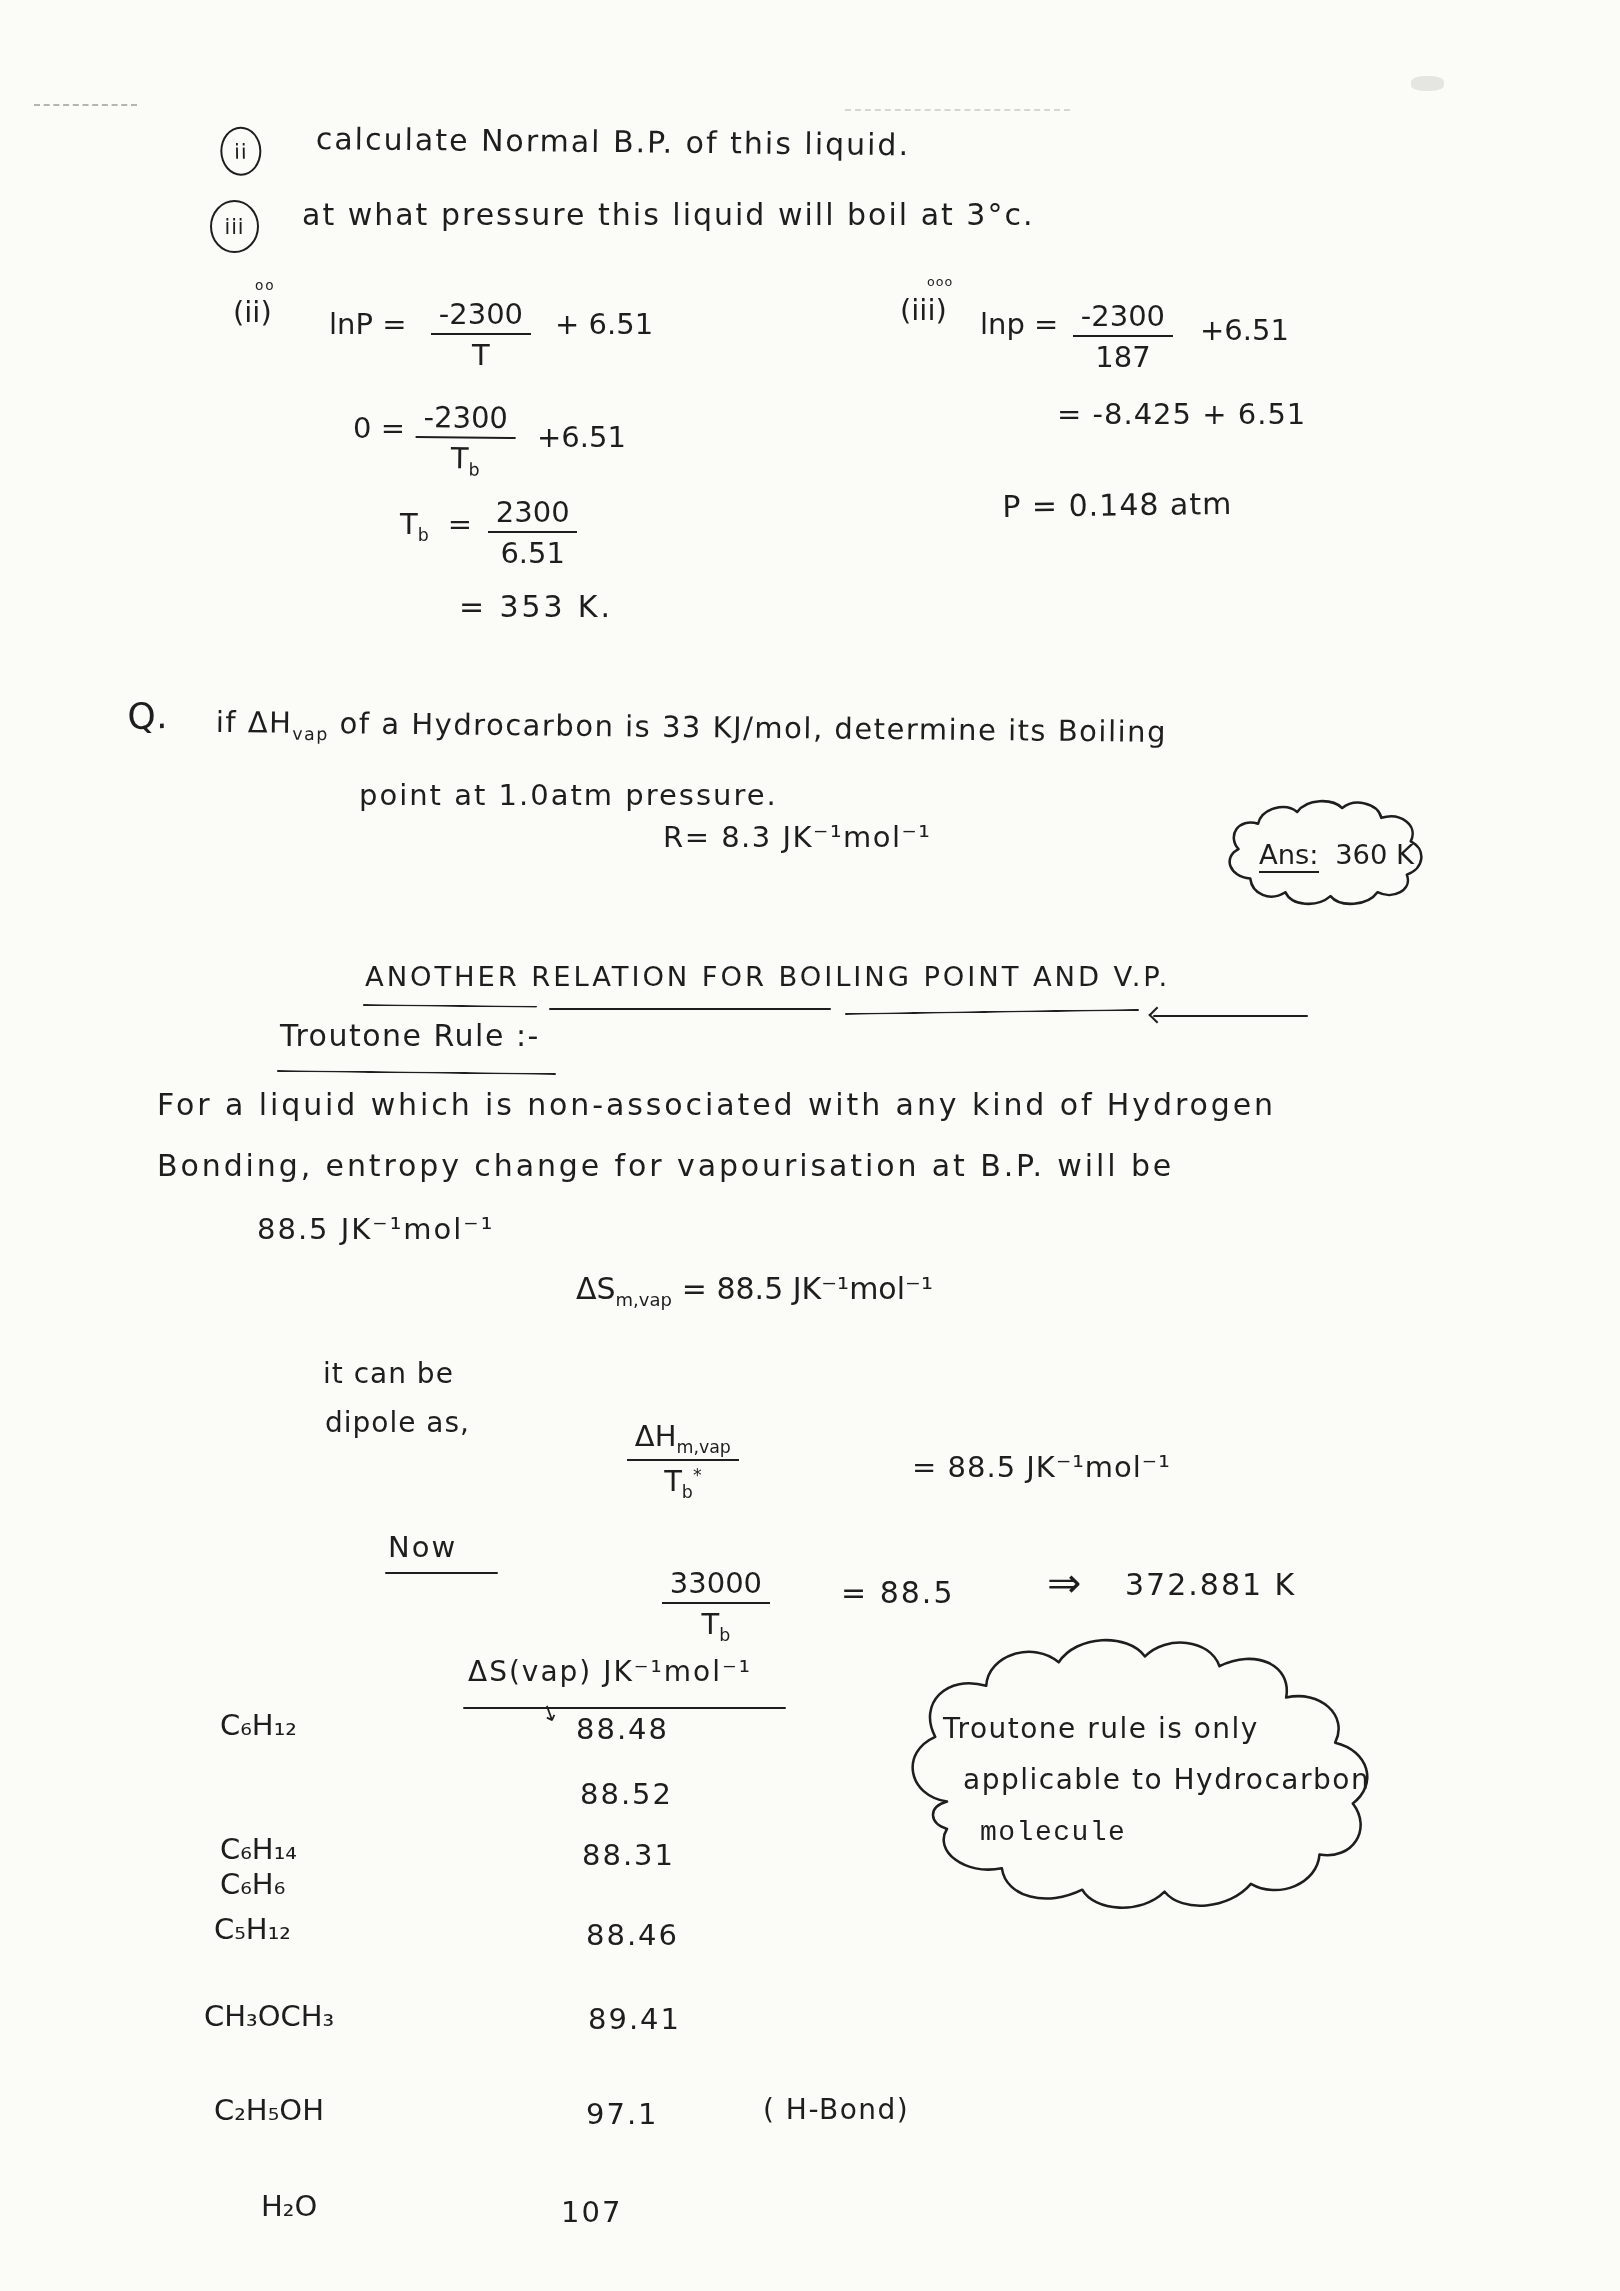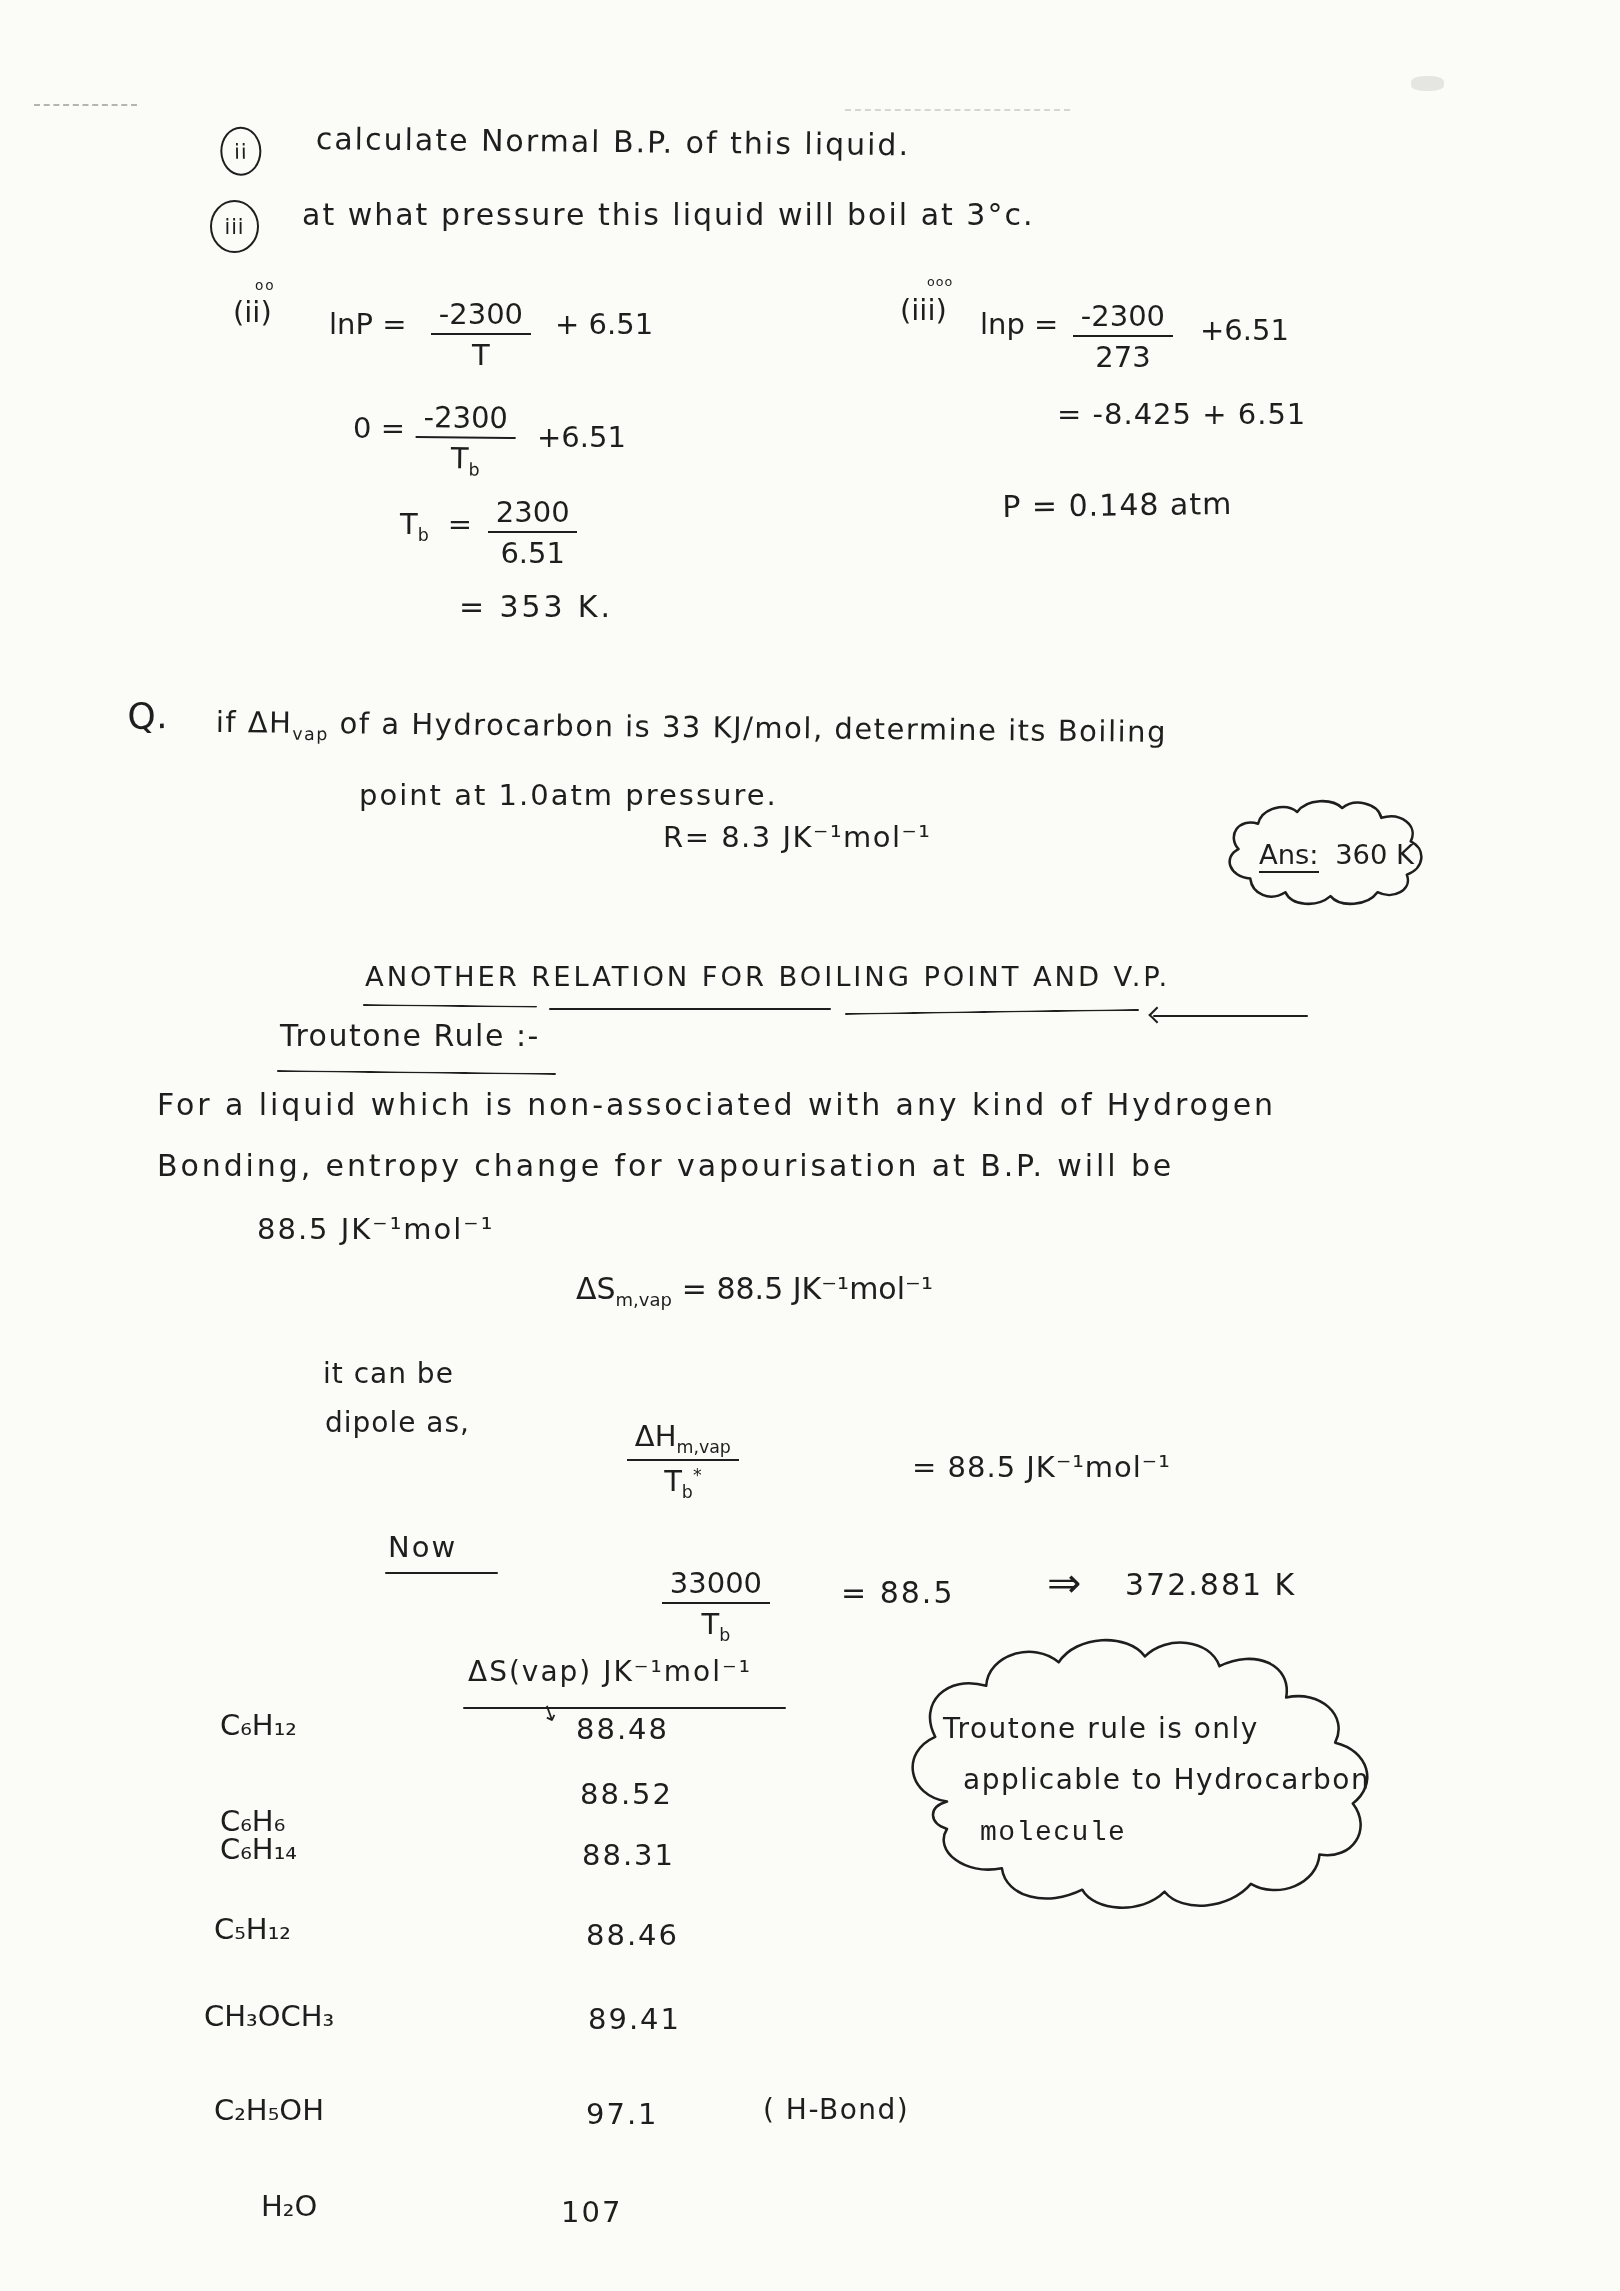--- a/index.html
+++ b/index.html
@@ -79,21 +79,21 @@
     <span class="num">2300</span>
     <span class="den">6.51</span>
   </div>
   <div class="hw" style="left:459px;top:590px;font-size:30px;letter-spacing:2.9px;">= 353 K.</div>
 
   <div class="hw" style="left:927px;top:275px;font-size:12.7px;letter-spacing:1px;">ooo</div>
   <div class="hw" style="left:900px;top:294px;font-size:29px;">(iii)</div>
   <div class="hw" style="left:980px;top:308px;font-size:29px;">lnp =</div>
   <div class="frac" style="left:1073px;top:299px;font-size:29px;">
     <span class="num">-2300</span>
-    <span class="den">273</span>
+    <span class="den">187</span>
   </div>
   <div class="hw" style="left:1200px;top:314px;font-size:29px;">+6.51</div>
   <div class="hw" style="left:1057px;top:398px;font-size:29px;letter-spacing:1px;">= -8.425 + 6.51</div>
   <div class="hw tiltm1" style="left:1002px;top:490px;font-size:30px;letter-spacing:1px;">P = 0.148 atm</div>
 
   <div class="hw tiltm2" style="left:127px;top:696px;font-size:36px;">Q.</div>
   <div class="hw tilt1" style="left:216px;top:706px;font-size:29px;letter-spacing:1.5px;">
     <span>if ΔH</span><sub>vap</sub><span> of a Hydrocarbon is 33 KJ/mol, determine its Boiling</span>
   </div>
   <div class="hw" style="left:359px;top:779px;font-size:29px;letter-spacing:2px;">point at 1.0atm pressure.</div>
@@ -145,21 +145,21 @@
   <div class="hw" style="left:1047px;top:1560px;font-size:41px;">⇒</div>
   <div class="hw" style="left:1125px;top:1568px;font-size:30px;letter-spacing:2px;">372.881 K</div>
 
   <div class="hw" style="left:468px;top:1656px;font-size:28px;letter-spacing:2px;">ΔS(vap) JK⁻¹mol⁻¹</div>
   <div class="uline" style="left:463px;top:1707px;width:323px;"></div>
   <div class="hw" style="left:541px;top:1702px;font-size:21.6px;transform:rotate(-20deg);">↓</div>
 
   <div class="hw" style="left:220px;top:1709px;font-size:29px;">C₆H₁₂</div>
   <div class="hw" style="left:576px;top:1713px;font-size:29px;letter-spacing:2px;">88.48</div>
 
-  <div class="hw" style="left:220px;top:1805px;font-size:29px;">C₆H₆</div>
+  <div class="hw" style="left:220px;top:1868px;font-size:29px;">C₆H₆</div>
   <div class="hw" style="left:580px;top:1778px;font-size:29px;letter-spacing:2px;">88.52</div>
 
   <div class="hw" style="left:220px;top:1833px;font-size:29px;">C₆H₁₄</div>
   <div class="hw" style="left:582px;top:1839px;font-size:29px;letter-spacing:2px;">88.31</div>
 
   <div class="hw" style="left:214px;top:1913px;font-size:29px;">C₅H₁₂</div>
   <div class="hw" style="left:586px;top:1919px;font-size:29px;letter-spacing:2px;">88.46</div>
 
   <div class="hw" style="left:204px;top:2000px;font-size:29px;">CH₃OCH₃</div>
   <div class="hw" style="left:588px;top:2003px;font-size:29px;letter-spacing:2px;">89.41</div>

